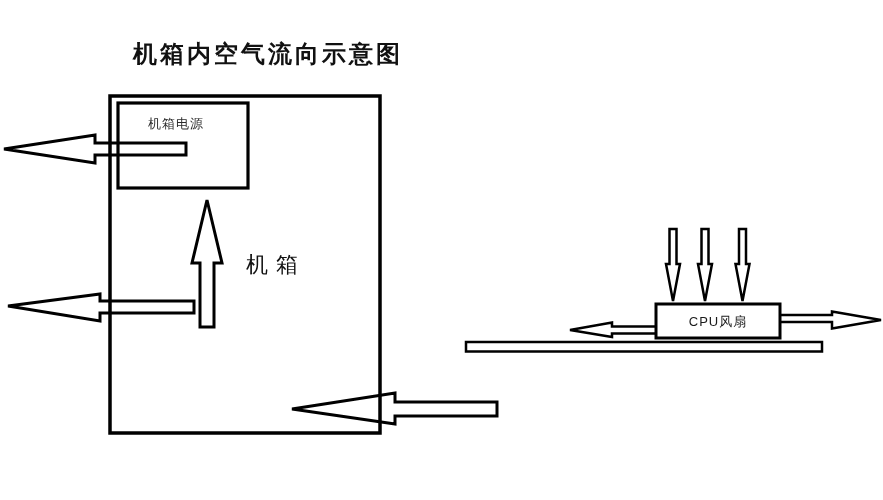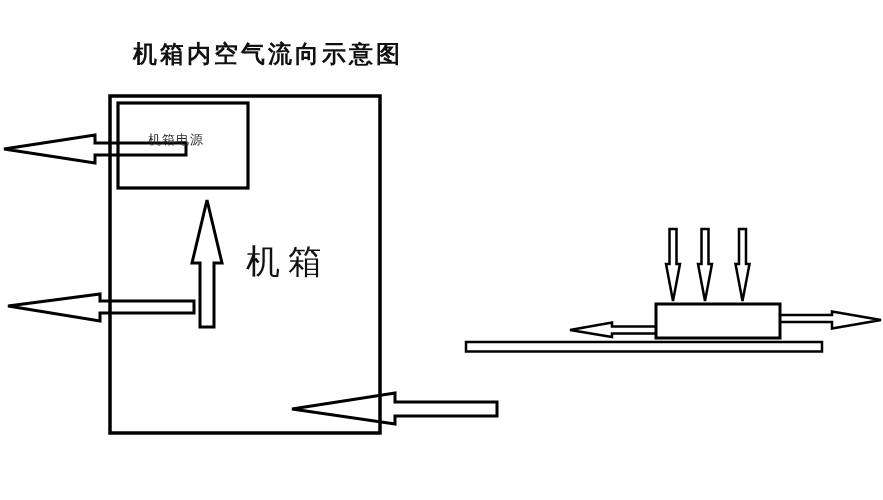--- a/index.html
+++ b/index.html
@@ -31,25 +31,24 @@
     font-weight: 600;
     letter-spacing: 3px;
   }
   #title-case { left: 133px; top: 38px; }
   #title-cpu  { left: 537px; top: 148px; }
   #label-psu {
     left: 148px; top: 115px;
     font-size: 13px;
     letter-spacing: 1px;
     color: #2b2b2b;
-    margin-top: 16px;
   }
   #label-case {
-    left: 246px; top: 239px;
-    font-size: 34px;
+    left: 246px; top: 250px;
+    font-size: 22px;
     letter-spacing: 8px;
   }
   #label-cpufan {
     left: 656px; top: 313px;
     width: 124px;
     text-align: center;
     font-size: 13px;
     letter-spacing: 1px;
     color: #1a1a1a;
   }
@@ -81,14 +80,15 @@
     <rect x="466" y="342" width="356" height="9.5" fill="#ffffff" stroke="#000000" stroke-width="2.5"></rect>
   </svg>
 
   <div class="label title" id="title-case">机箱内空气流向示意图</div>
 
 
   <div class="label" id="label-psu">机箱电源</div>
 
   <div class="label" id="label-case">机箱</div>
 
+  <div class="label" id="label-cpufan">CPU风扇</div>
 
 </div>
 
 </body></html>

